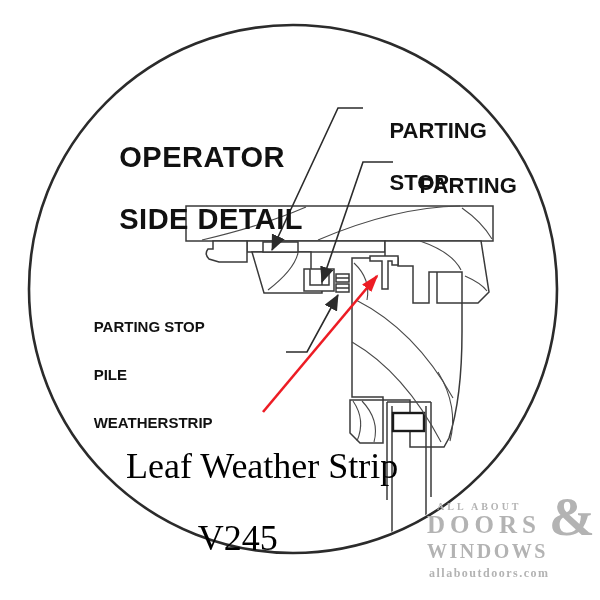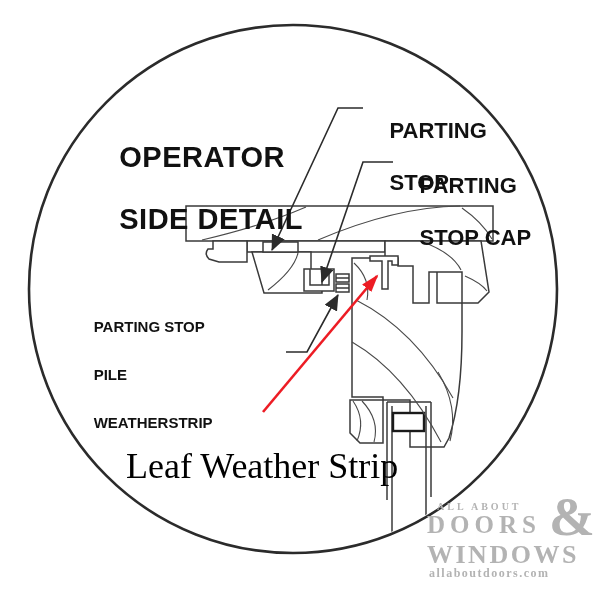--- a/index.html
+++ b/index.html
@@ -17,21 +17,21 @@
   .lbl-psc{left:395px;top:147px;font-size:22px;line-height:26px;}
   .lbl-pile{left:77px;top:291px;font-size:15px;line-height:24px;}
   .lbl-leaf{
     left:90px;top:412px;width:260px;text-align:center;font-weight:normal;
     font-family:"Liberation Serif",serif;font-size:36px;line-height:36px;color:#000;
   }
   .logo span{position:absolute;font-family:"Liberation Serif",serif;font-weight:bold;color:var(--logo-gray);white-space:pre;}
   .logo-line1{left:437px;top:501px;font-size:10px;letter-spacing:3px;}
   .logo-amp{left:549px;top:489px;font-size:55px;line-height:55px;letter-spacing:0;}
   .logo-line2{left:427px;top:511px;font-size:25px;letter-spacing:5px;}
-  .logo-line3{left:427px;top:540px;font-size:26px;letter-spacing:2.5px;}
+  .logo-line3{left:427px;top:540px;font-size:20px;letter-spacing:2.5px;}
   .logo-site{left:429px;top:566px;font-size:12px;letter-spacing:1.5px;}
   .piece{fill:#fff;stroke:var(--line);stroke-width:1.5;stroke-linejoin:miter;}
   .grain{fill:none;stroke:#4a4a4a;stroke-width:1.1;}
   .thin{fill:none;stroke:var(--line);stroke-width:1.5;}
   .leader{fill:none;stroke:#2b2b2b;stroke-width:1.6;}
   .redline{fill:none;stroke:var(--red);stroke-width:2.6;}
   .blackhead{fill:#2b2b2b;}
   .redhead{fill:var(--red);}
   .heavy{fill:#fff;stroke:#1a1a1a;stroke-width:2.4;}
 </style>
@@ -114,31 +114,31 @@
     <span>SIDE DETAIL</span>
   </div>
 
   <div class="label lbl-ps">
     <span>PARTING</span><br>
     <span>STOP</span>
   </div>
 
   <div class="label lbl-psc">
     <span>PARTING</span><br>
-    <span>STOP CAP</span>
   </div>
 
   <div class="label lbl-pile">
     <span>PARTING STOP</span><br>
     <span>PILE</span><br>
     <span>WEATHERSTRIP</span>
   </div>
 
   <div class="label lbl-leaf">
     <span>Leaf Weather Strip</span><br>
+    <span>V245</span>
   </div>
 
   <div class="logo">
     <span class="logo-line1">ALL ABOUT</span>
     <span class="logo-amp">&amp;</span>
     <span class="logo-line2">DOORS</span>
     <span class="logo-line3">WINDOWS</span>
     <span class="logo-site">allaboutdoors.com</span>
   </div>
 

